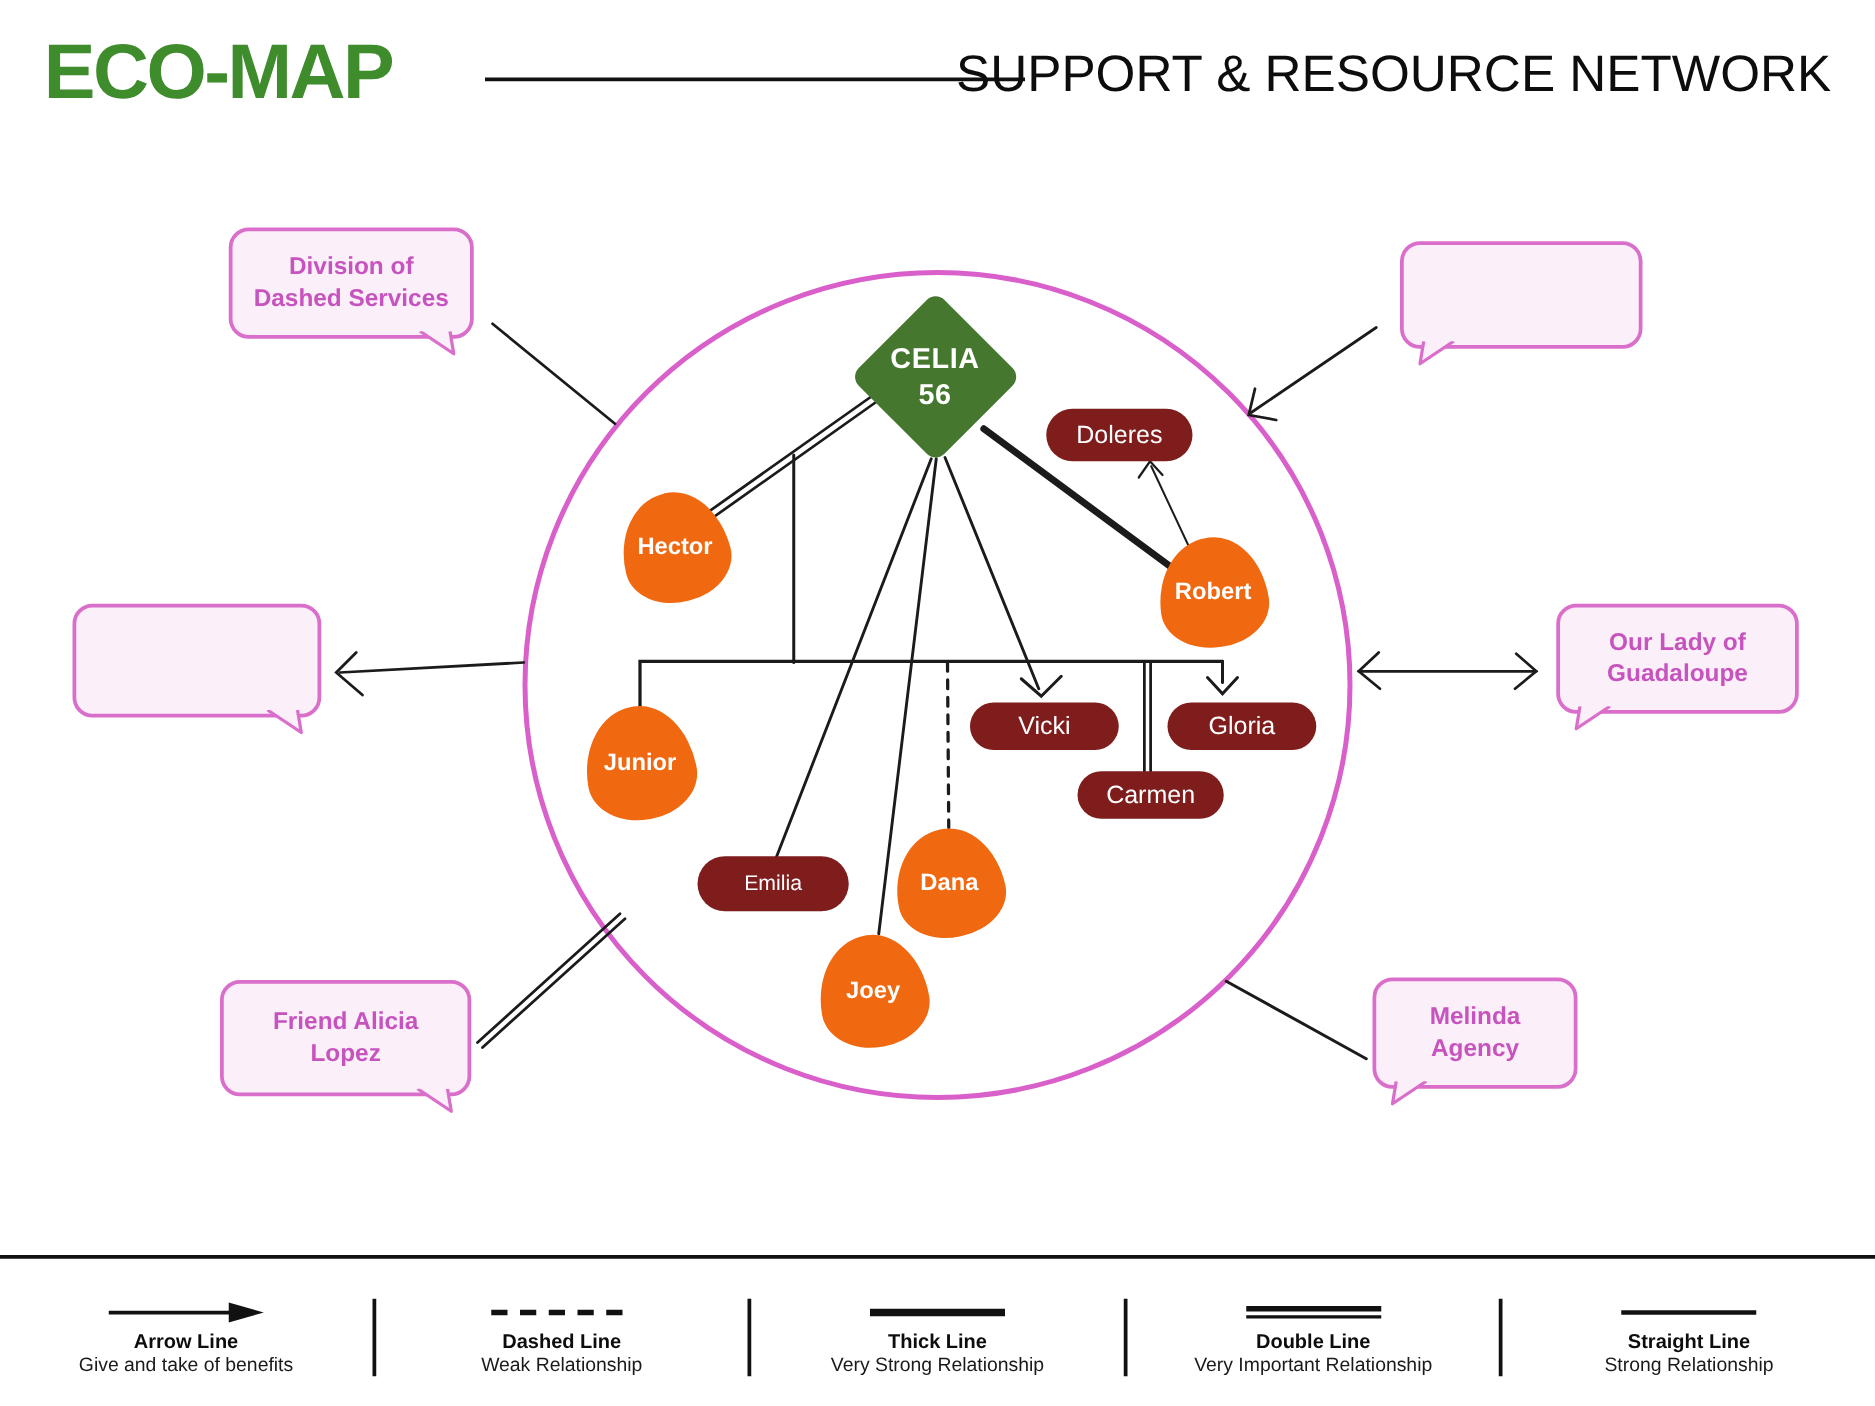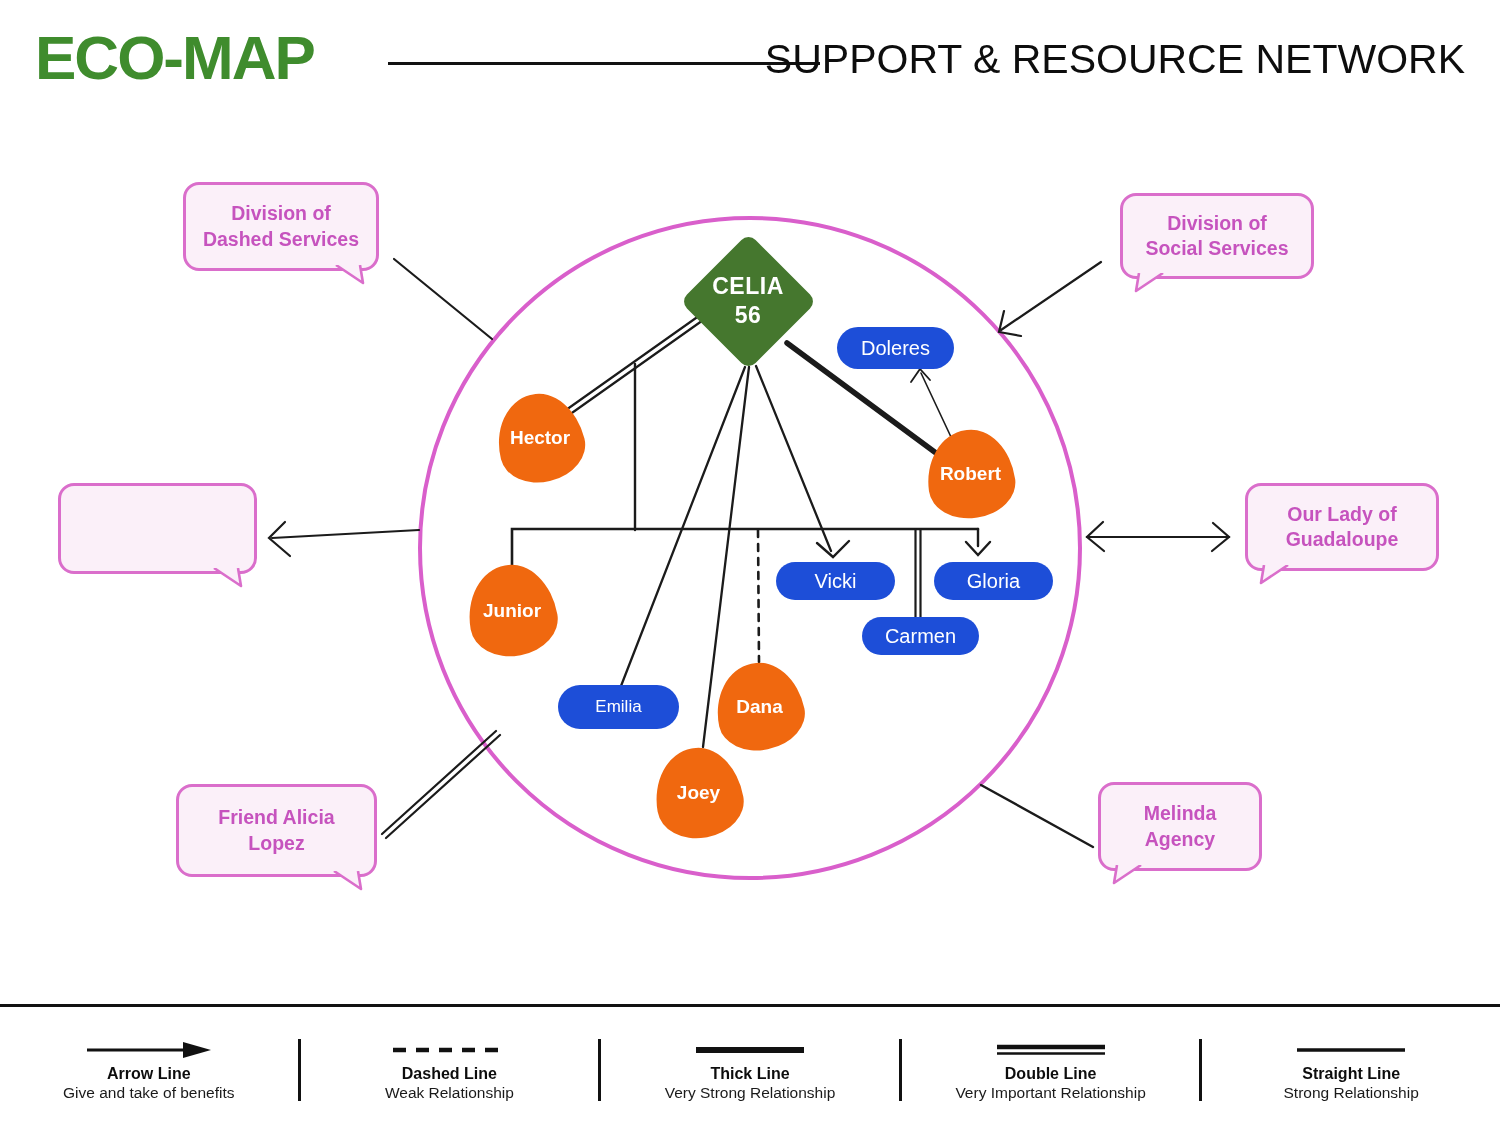--- a/index.html
+++ b/index.html
@@ -20,21 +20,21 @@
   .diamond-label{position:absolute;left:688px;top:263px;width:120px;height:76px;display:flex;
            flex-direction:column;align-items:center;justify-content:center;color:#fff;
            font-weight:bold;font-size:23px;line-height:1.25;letter-spacing:.5px;}
 
   
   .blob{position:absolute;background:#F0680F;border-radius:52% 48% 50% 50% / 64% 64% 38% 38%;}
   .blob-label{position:absolute;display:flex;align-items:center;justify-content:center;
               color:#fff;font-weight:bold;font-size:19px;}
 
   
-  .pill{position:absolute;background:#1d4ed8;border-radius:24px;display:flex;align-items:center;
+  .pill{position:absolute;background:#7f1d1d;border-radius:24px;display:flex;align-items:center;
         justify-content:center;color:#fff;font-weight:500;font-size:20px;}
 
   
   .callout{position:absolute;background:#FBF0F9;border:3px solid #DA6ECB;border-radius:16px;
            display:flex;align-items:center;justify-content:center;text-align:center;
            color:#C653BE;font-weight:bold;font-size:19.5px;line-height:1.3;padding:6px 14px;
            box-sizing:border-box;}
   .callout .tail{position:absolute;width:34px;height:22px;bottom:-19px;}
   .callout .tail.t-left{left:8px;}
   .callout .tail.t-right{right:8px;}
@@ -155,21 +155,20 @@
   <div class="pill" style="left:558px;top:685px;width:121px;height:44px;font-size:17px;">Emilia</div>
 
   <div class="callout" style="left:183px;top:182px;width:196px;height:89px;">
     <span>Division of Dashed Services</span>
     <svg class="tail t-right" viewBox="0 0 34 22">
       <path d="M2,0 L29,18 L26,0" fill="#FBF0F9" stroke="#DA6ECB" stroke-width="2.6" stroke-linejoin="round"></path>
     </svg>
   </div>
 
   <div class="callout" style="left:1120px;top:193px;width:194px;height:86px;">
-    <span>Division of Social Services</span>
     <svg class="tail t-left" viewBox="0 0 34 22">
       <path d="M32,0 L5,18 L8,0" fill="#FBF0F9" stroke="#DA6ECB" stroke-width="2.6" stroke-linejoin="round"></path>
     </svg>
   </div>
 
   <div class="callout" style="left:58px;top:483px;width:199px;height:91px;">
     <svg class="tail t-right" viewBox="0 0 34 22">
       <path d="M2,0 L29,18 L26,0" fill="#FBF0F9" stroke="#DA6ECB" stroke-width="2.6" stroke-linejoin="round"></path>
     </svg>
   </div>

